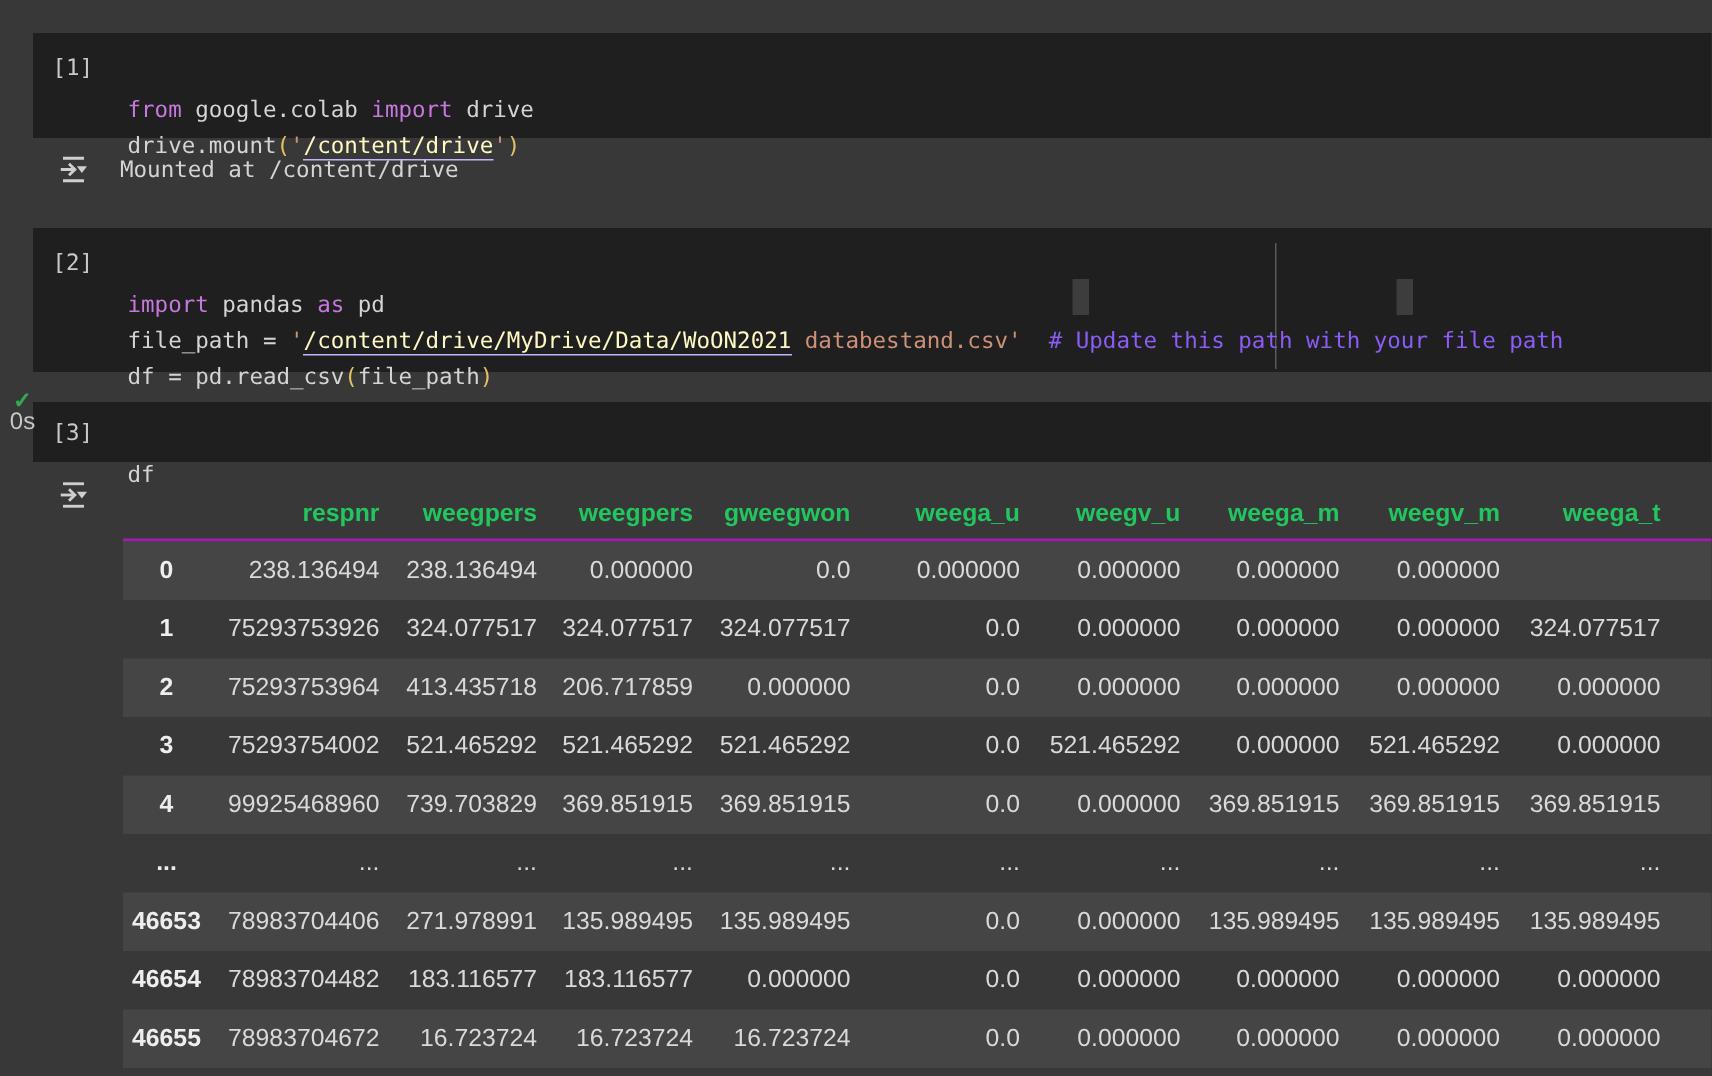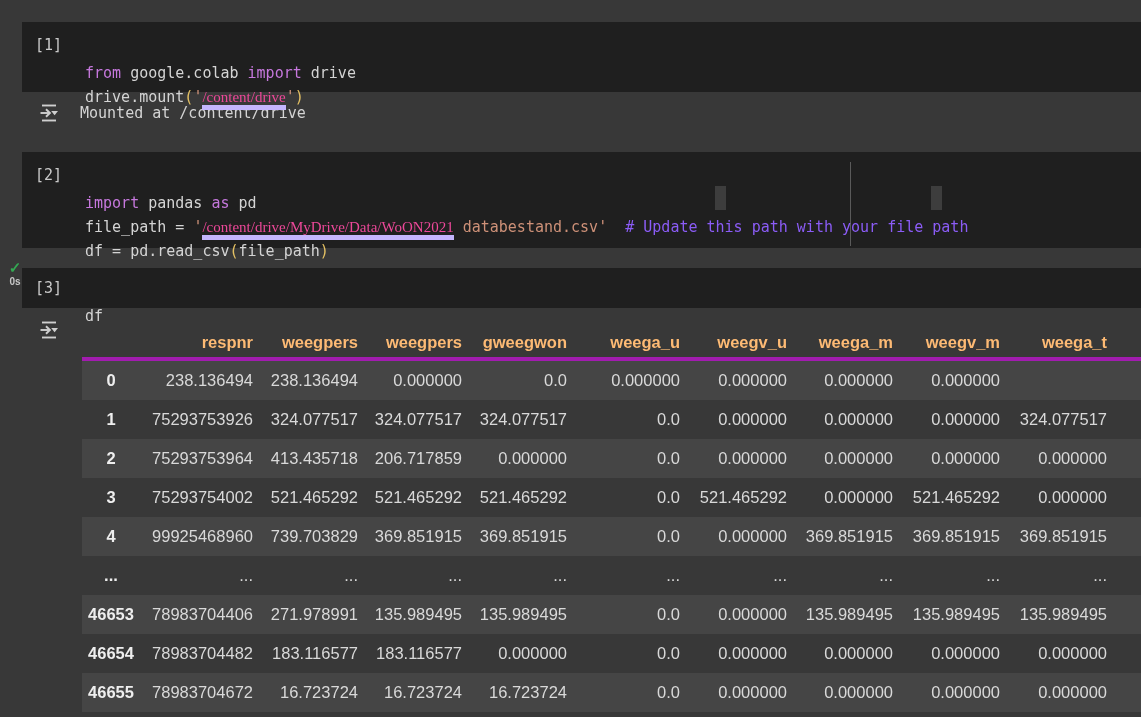--- a/index.html
+++ b/index.html
@@ -35,42 +35,42 @@
     white-space: pre;
     z-index: 2;
     margin-top: 28px;
   }
   #cell3 .code { top: 8px; text-align: right; }
   .code-line { height: 24px; }
 
   .tok-plain   { color: #d4d4d4; }
   .tok-kw      { color: #c678dd; }
   .tok-str     { color: #ce9178; }
-  .tok-strlink { color: #ec4899; border-bottom: 5px solid #c4b5fd; font-family: Liberation Serif, serif; }
+  .tok-strlink { color: #fef9c3; border-bottom: 1px solid #c4b5fd; }
   .tok-paren   { color: #e3c063; }
   .tok-comment { color: #8b5cf6; }
 
   .ruler {
     position: absolute; left: 828px; top: 10px; bottom: 2px;
     width: 1px; background: #5a5a5a; z-index: 1;
   }
   .ghost-cursor {
     position: absolute; top: 34px; height: 24px; width: 11px;
     background: #3d3d3d; z-index: 1;
   }
   #ghost1 { left: 693px; }
   #ghost2 { left: 909px; }
 
   
   .cell-status {
     position: absolute; left: 2px; top: 260px; width: 26px;
     text-align: center; z-index: 3;
   }
   .check { color: #34a853; font-size: 15px; font-weight: bold; line-height: 15px; display: block; }
-  .exec-time { color: #c7c7c7; font-size: 10px; font-weight: bold; line-height: 13px; display: block; }
+  .exec-time { color: #c7c7c7; font-size: 16px; font-weight: normal; line-height: 13px; display: block; }
 
   
   .out-icon { position: absolute; left: 38px; }
   #out1-icon { top: 103px; }
   #out3-icon { top: 320px; }
   .out-text {
     position: absolute; left: 80px; top: 103px;
     font: 15px/20px "DejaVu Sans Mono", monospace;
     color: #d4d4d4; white-space: pre;
   }
@@ -79,22 +79,22 @@
   .df {
     position: absolute; left: 82px; right: 0; top: 325px;
     font-size: 16.5px;
   }
   .df-head, .df-row {
     display: grid;
     grid-template-columns: 58px 113px 105px 104px 105px 113px 107px 106px 107px 107px minmax(0,1fr);
   }
   .df-head {
     height: 36px; line-height: 35px;
-    border-bottom: 4px solid #a21caf;
-    font-weight: bold; color: #fdba74;
+    border-bottom: 2px solid #a21caf;
+    font-weight: bold; color: #22c55e;
   }
   .df-row { height: 39px; line-height: 39px; color: #d9d9d9; }
   .df-row.stripe { background: #454545; }
   .cell-num { text-align: right; }
   .cell-idx { text-align: center; font-weight: bold; color: #eeeeee; }
 </style>
 </head>
 <body>
 
 <section class="code-cell" id="cell1">

